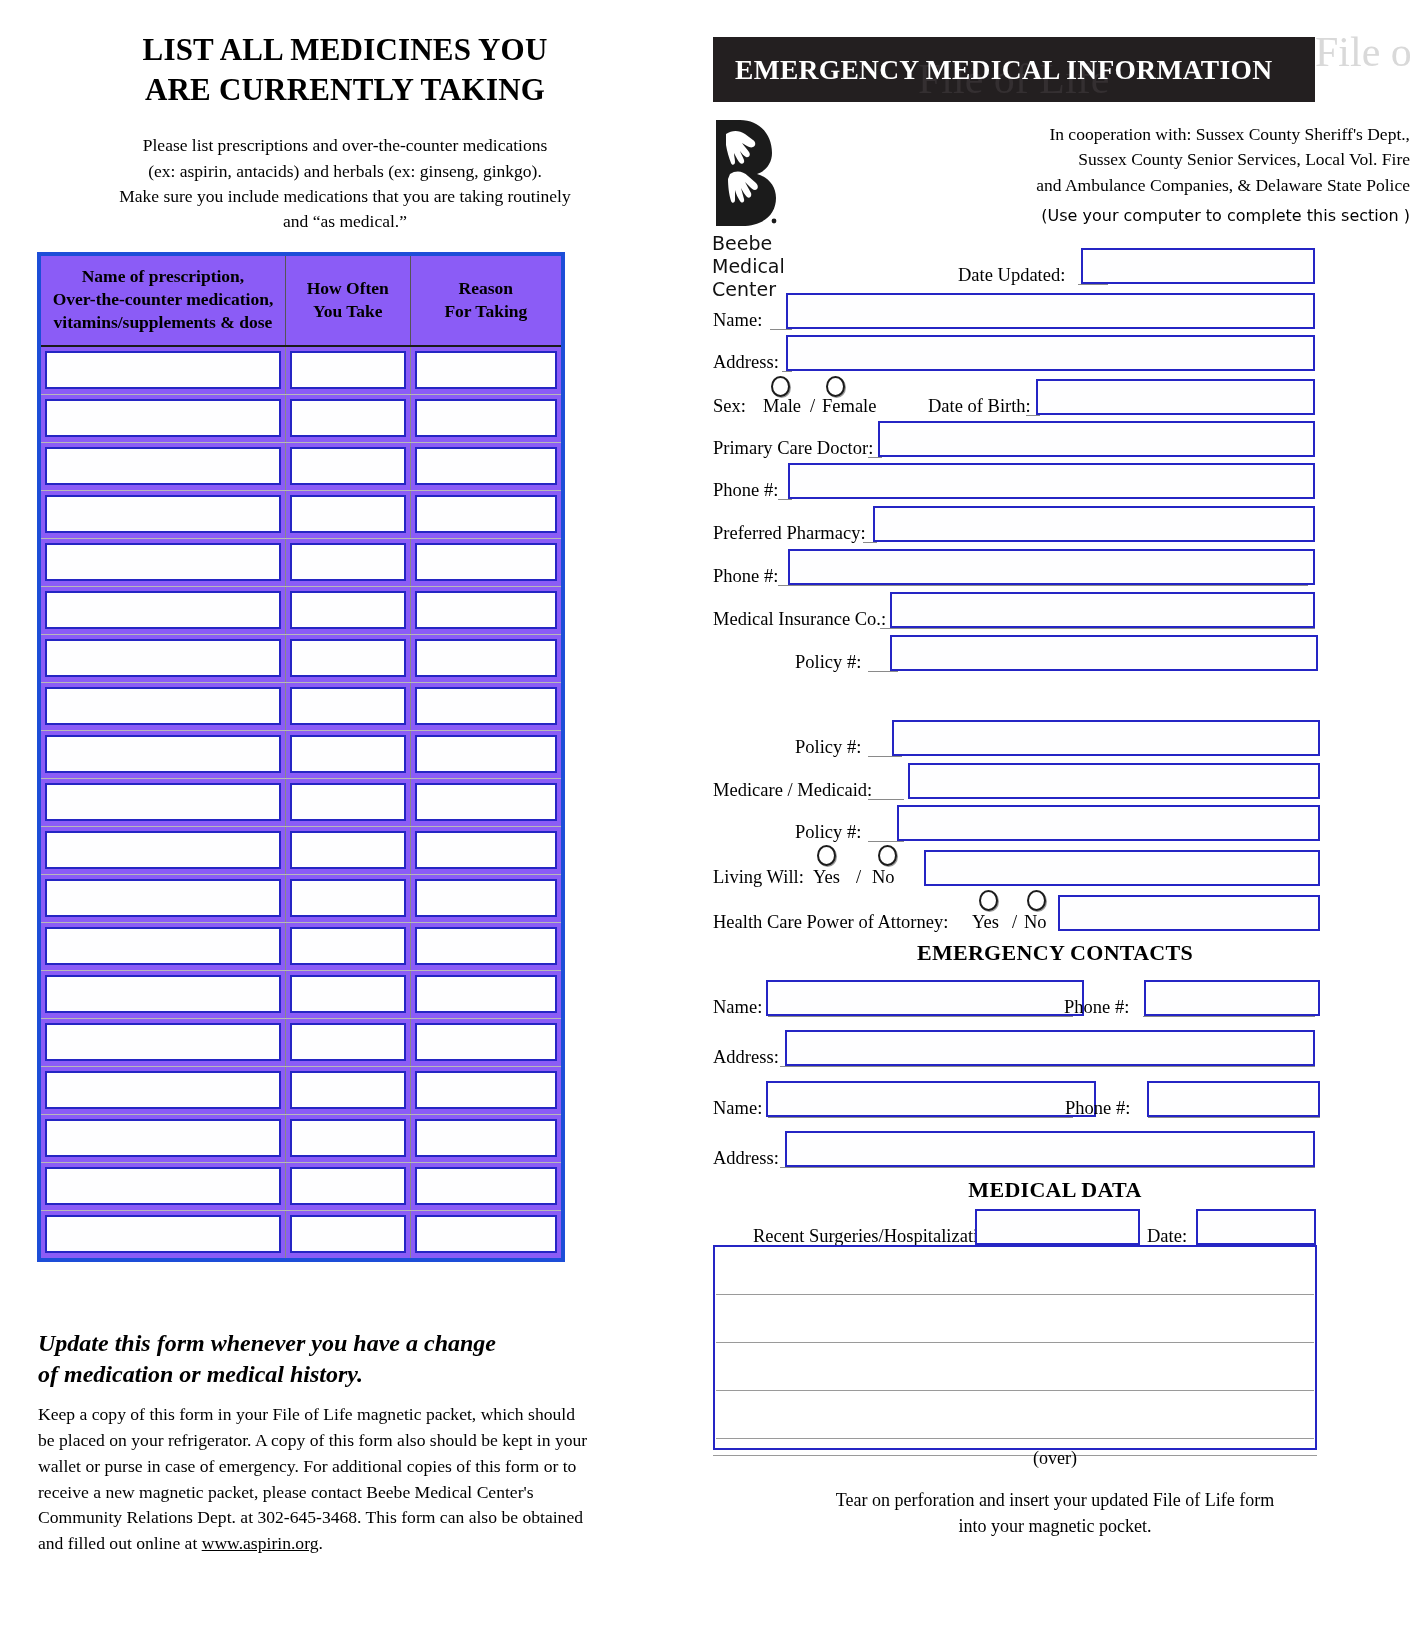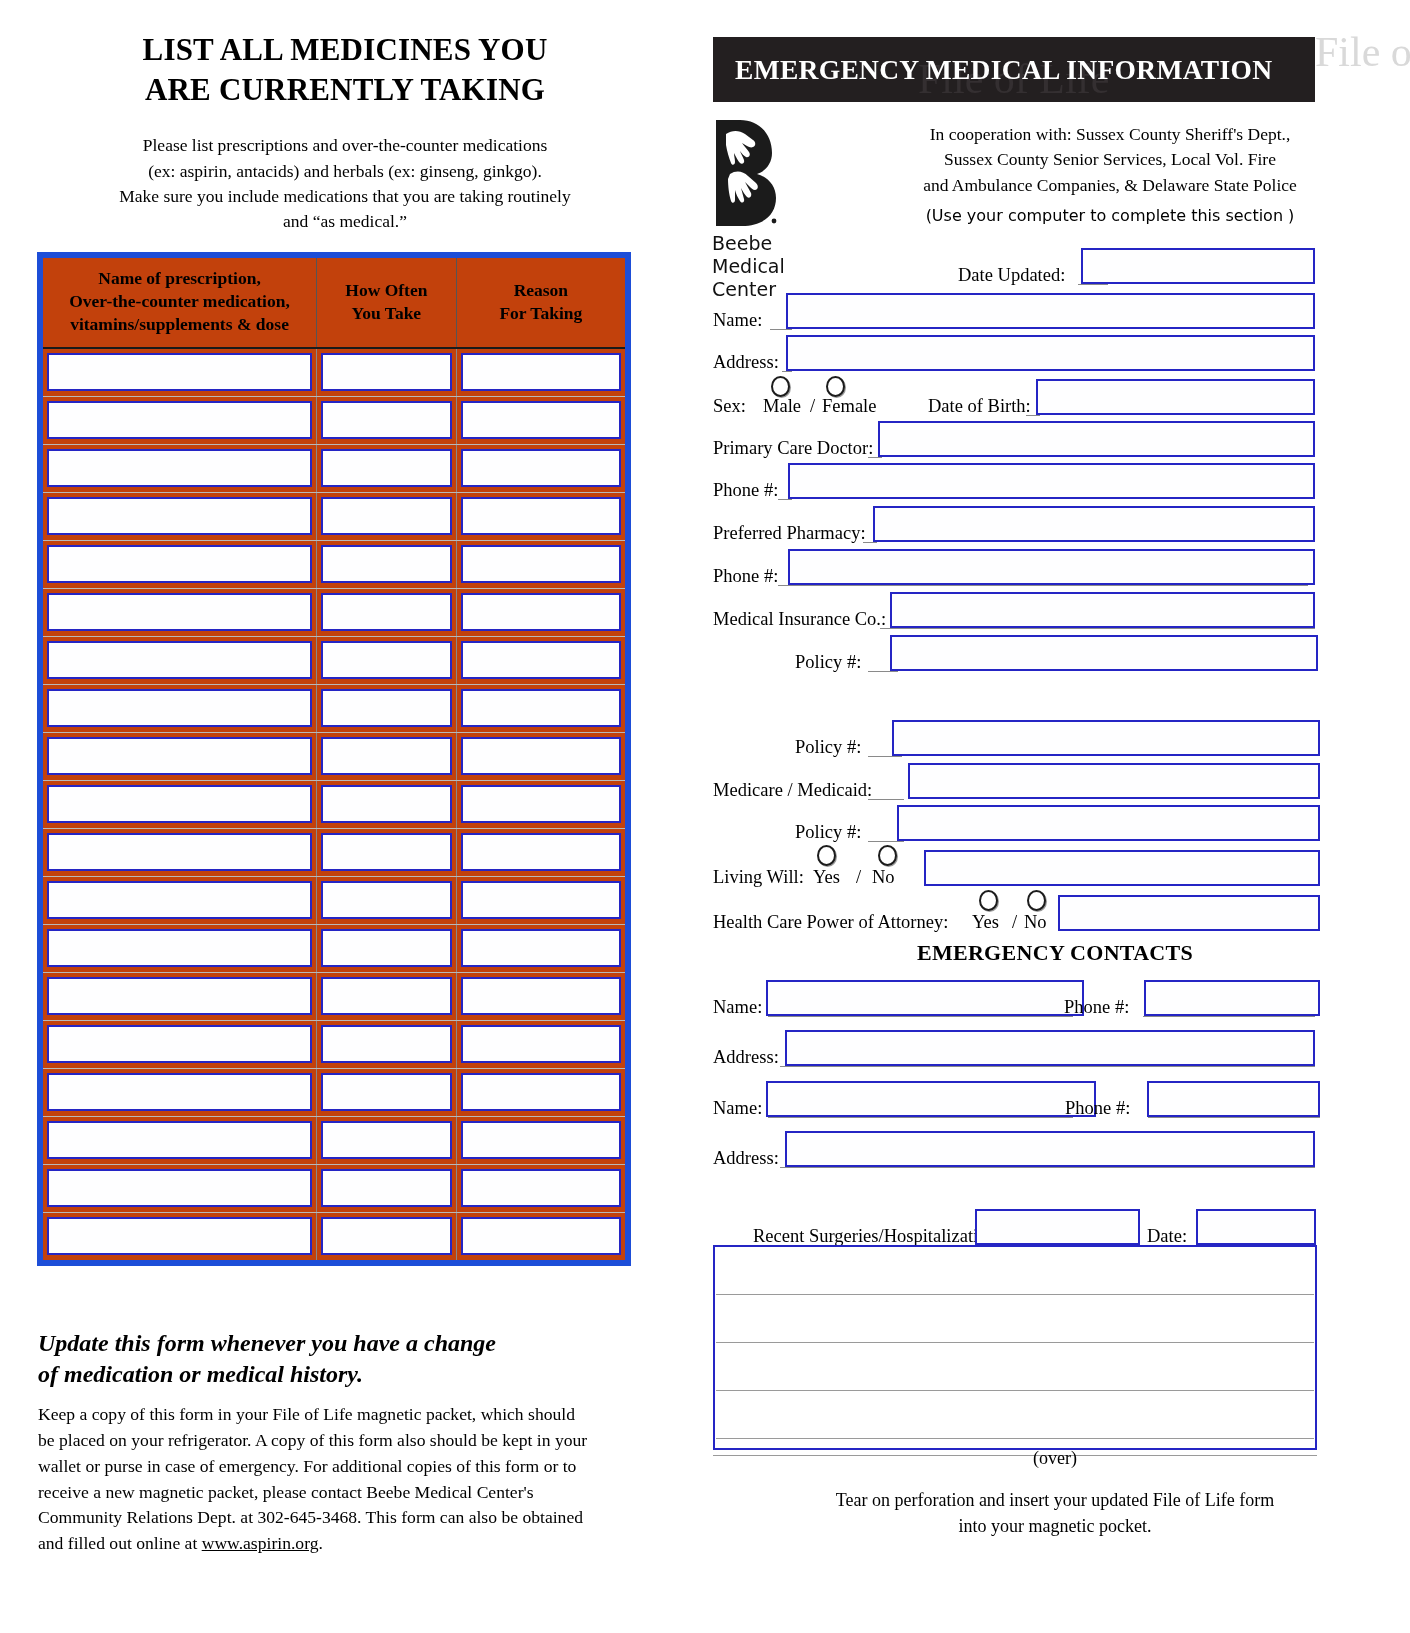--- a/index.html
+++ b/index.html
@@ -30,23 +30,23 @@
     text-align: center;
     font-size: 17.5px;
     line-height: 1.44;
     margin: 24px 58px 0 58px;
   }
 
   
   .med-table-wrap {
     position: absolute;
     left: 37px; top: 252px;
-    width: 594px;
-    border: 6px solid #1d4ed8;
-    background: #c2410c;
+    width: 528px;
+    border: 4px solid #1d4ed8;
+    background: #8b5cf6;
   }
   table.med-table { border-collapse: collapse; width: 100%; }
   table.med-table th {
     border-right: 1.5px solid #555;
     border-bottom: 2px solid #1a1a1a;
     font-size: 17.5px;
     font-weight: bold;
     line-height: 1.32;
     padding: 9px 4px 11px 4px;
     text-align: center;
@@ -122,21 +122,21 @@
   .logo { position: absolute; left: 12px; top: 118px; width: 92px; }
   .logo-mark { width: 66px; height: 112px; display:block; }
   .logo-words {
     font-family: "DejaVu Sans", sans-serif;
     font-size: 19px; line-height: 1.22; color: #111;
     margin-top: 2px;
   }
 
   .coop {
     position: absolute; left: 110px; top: 122px; width: 600px;
-    text-align: center; font-size: 17.5px; line-height: 1.45;
+    text-align: right; font-size: 17.5px; line-height: 1.45;
   }
   .coop .usecomp {
     font-family: "DejaVu Sans", sans-serif;
     font-size: 16px;
     margin-top: 6px;
   }
 
   
   .frow { position: absolute; height: 40px; }
   .flabel {
@@ -612,20 +612,21 @@
       <div class="fline" style="left:448px; width:172px;"></div>
       <div class="fbox" style="left:447px; width:173px;"></div>
     </div>
 
     <div class="frow" style="left:0px; top:1128px; width:710px;">
       <div class="flabel" style="left:13px;">Address:</div>
       <div class="fline" style="left:80px; width:535px;"></div>
       <div class="fbox" style="left:85px; width:530px;"></div>
     </div>
 
+    <div class="sec-head" style="top:1177px;">MEDICAL DATA</div>
 
     <div class="frow" style="left:0px; top:1206px; width:710px;">
       <div class="flabel" style="left:13px;margin-left:40px;">Recent Surgeries/Hospitalizations:</div>
       <div class="fline" style="left:275px; width:180px;"></div>
       <div class="fbox" style="left:275px; width:165px;"></div>
       <div class="flabel" style="left:447px;">Date:</div>
       <div class="fline" style="left:496px; width:120px;"></div>
       <div class="fbox" style="left:496px; width:120px;"></div>
     </div>
 

